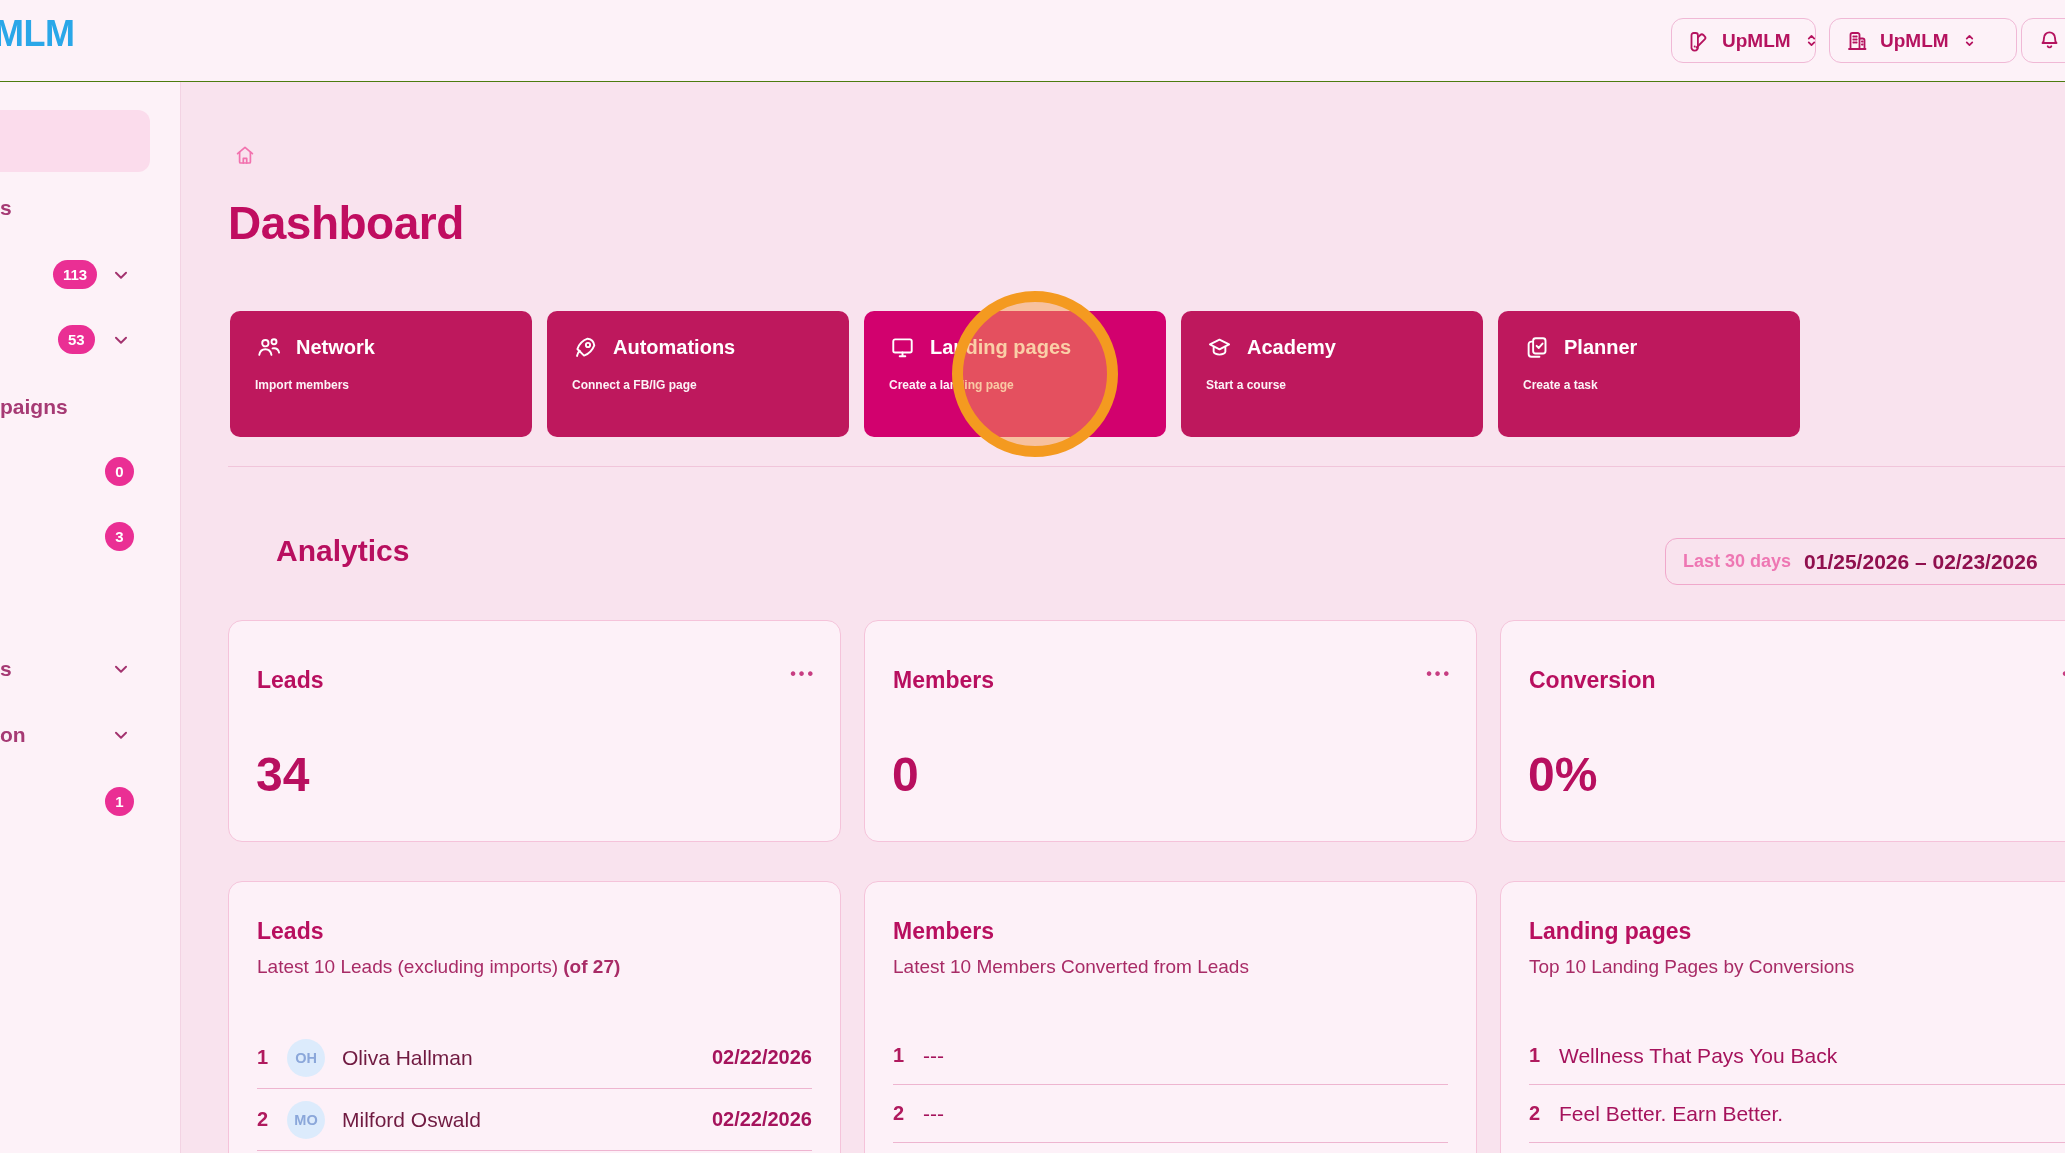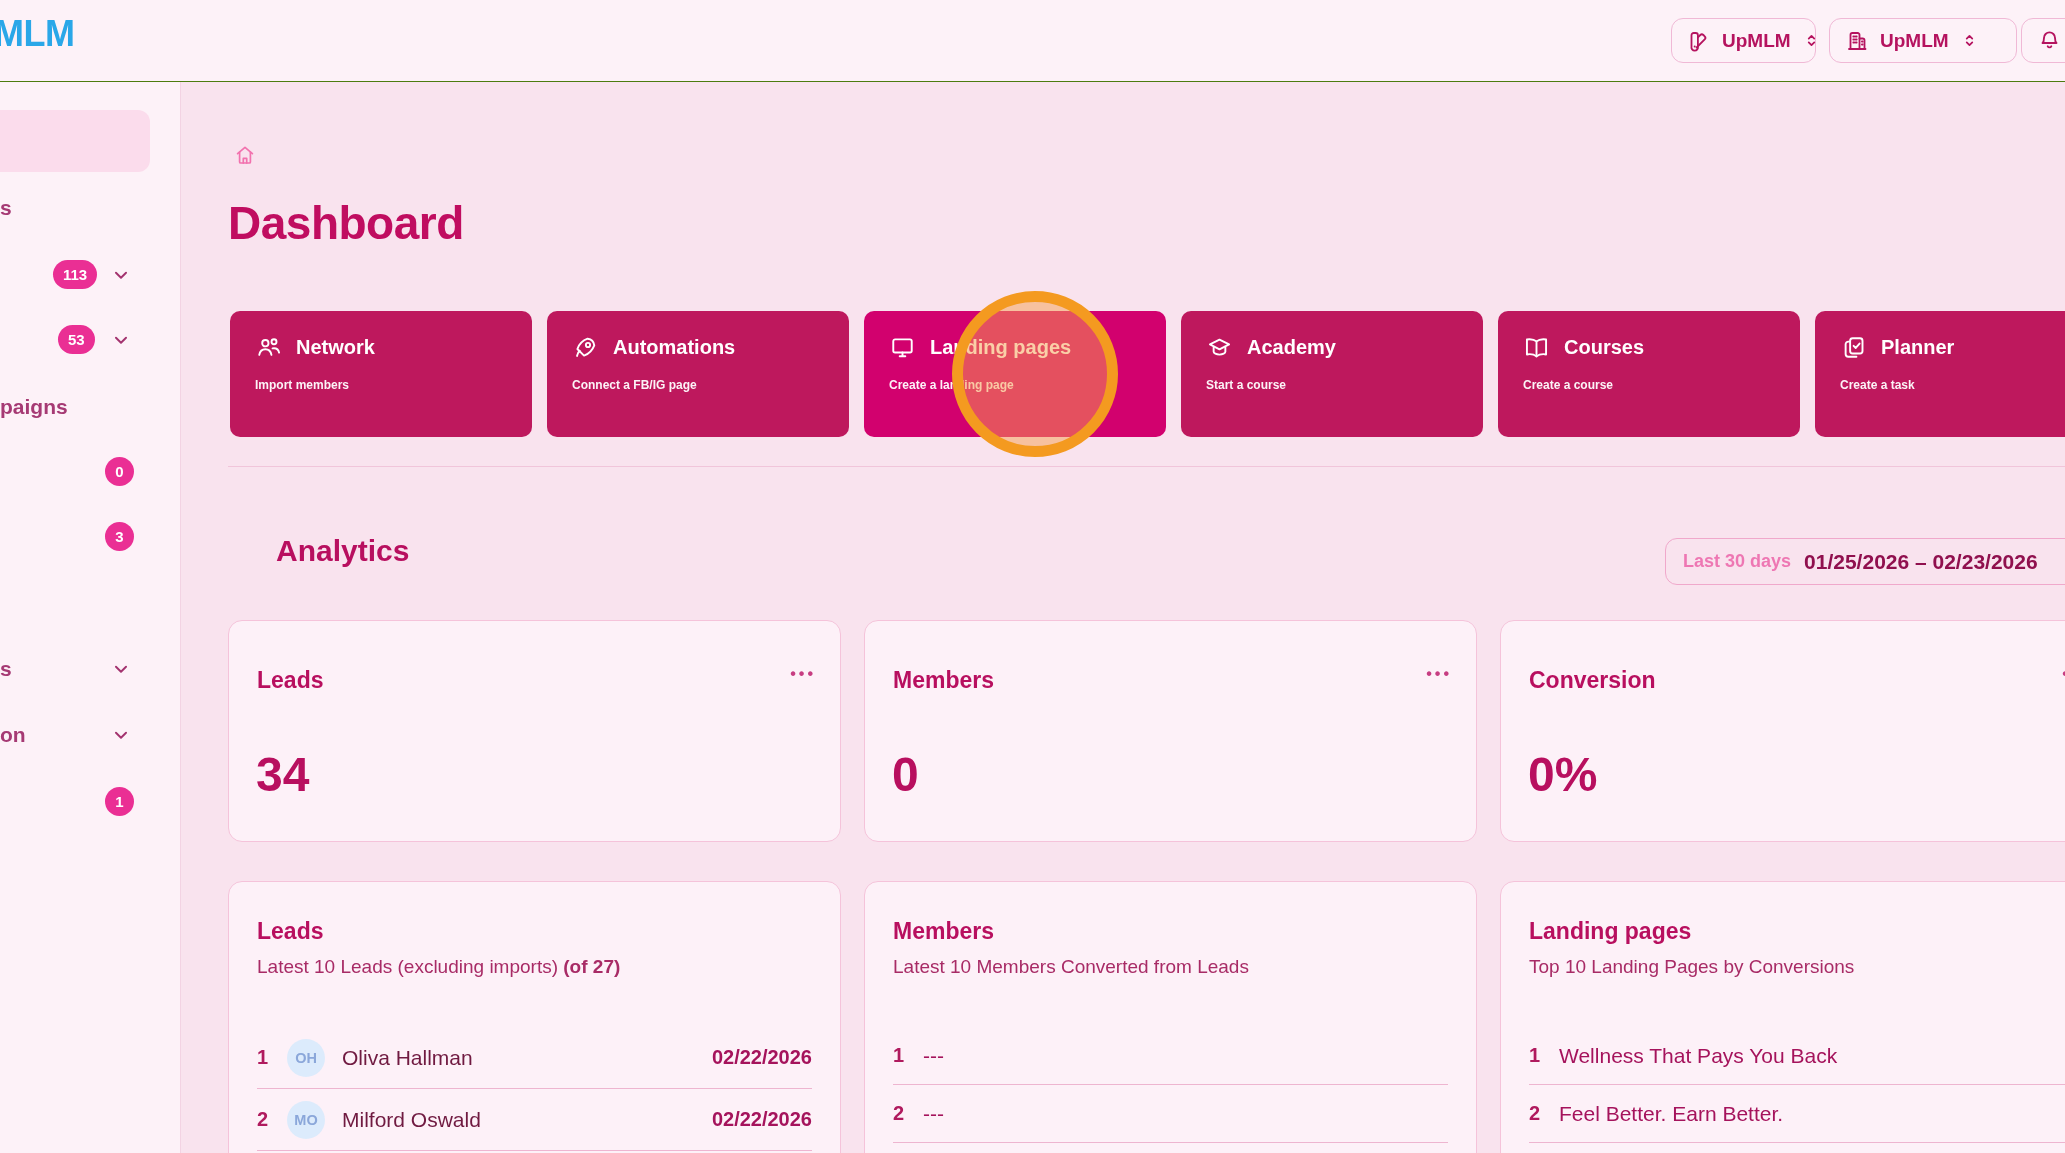--- a/index.html
+++ b/index.html
@@ -285,32 +285,20 @@
           <svg width="27" height="27" viewBox="0 0 24 24" fill="none" stroke="currentColor" stroke-width="1.7" stroke-linecap="round" stroke-linejoin="round">
             <path d="M3.5 9.3L12 5l8.5 4.3L12 13.6z"></path>
             <path d="M6.8 11.6v4.1c0 1.4 2.3 2.6 5.2 2.6s5.2-1.2 5.2-2.6v-4.1"></path>
           </svg>
         </span>
         <span>Academy</span>
       </div>
       <div class="action-sub">Start a course</div>
     </div>
 
-    <div class="action-card">
-      <div class="action-title">
-        <span>
-          <svg width="27" height="27" viewBox="0 0 24 24" fill="none" stroke="currentColor" stroke-width="1.7" stroke-linecap="round" stroke-linejoin="round">
-            <path d="M12 6.6c-1.5-1.4-3.6-2-6.1-2-.9 0-1.7.1-2.4.3v13.3c.7-.2 1.5-.3 2.4-.3 2.5 0 4.6.7 6.1 2 1.5-1.3 3.6-2 6.1-2 .9 0 1.7.1 2.4.3V4.9c-.7-.2-1.5-.3-2.4-.3-2.5 0-4.6.6-6.1 2z"></path>
-            <path d="M12 6.6v13.3"></path>
-          </svg>
-        </span>
-        <span>Courses</span>
-      </div>
-      <div class="action-sub">Create a course</div>
-    </div>
 
     <div class="action-card">
       <div class="action-title">
         <span>
           <svg width="27" height="27" viewBox="0 0 24 24" fill="none" stroke="currentColor" stroke-width="1.7" stroke-linecap="round" stroke-linejoin="round">
             <rect x="9" y="3.8" width="11" height="13.5" rx="2.2"></rect>
             <path d="M9 6.8H7.4A2.4 2.4 0 0 0 5 9.2v8.6a2.4 2.4 0 0 0 2.4 2.4h7.2"></path>
             <path d="M12.1 10.5l1.9 1.9 3.4-3.9"></path>
           </svg>
         </span>

